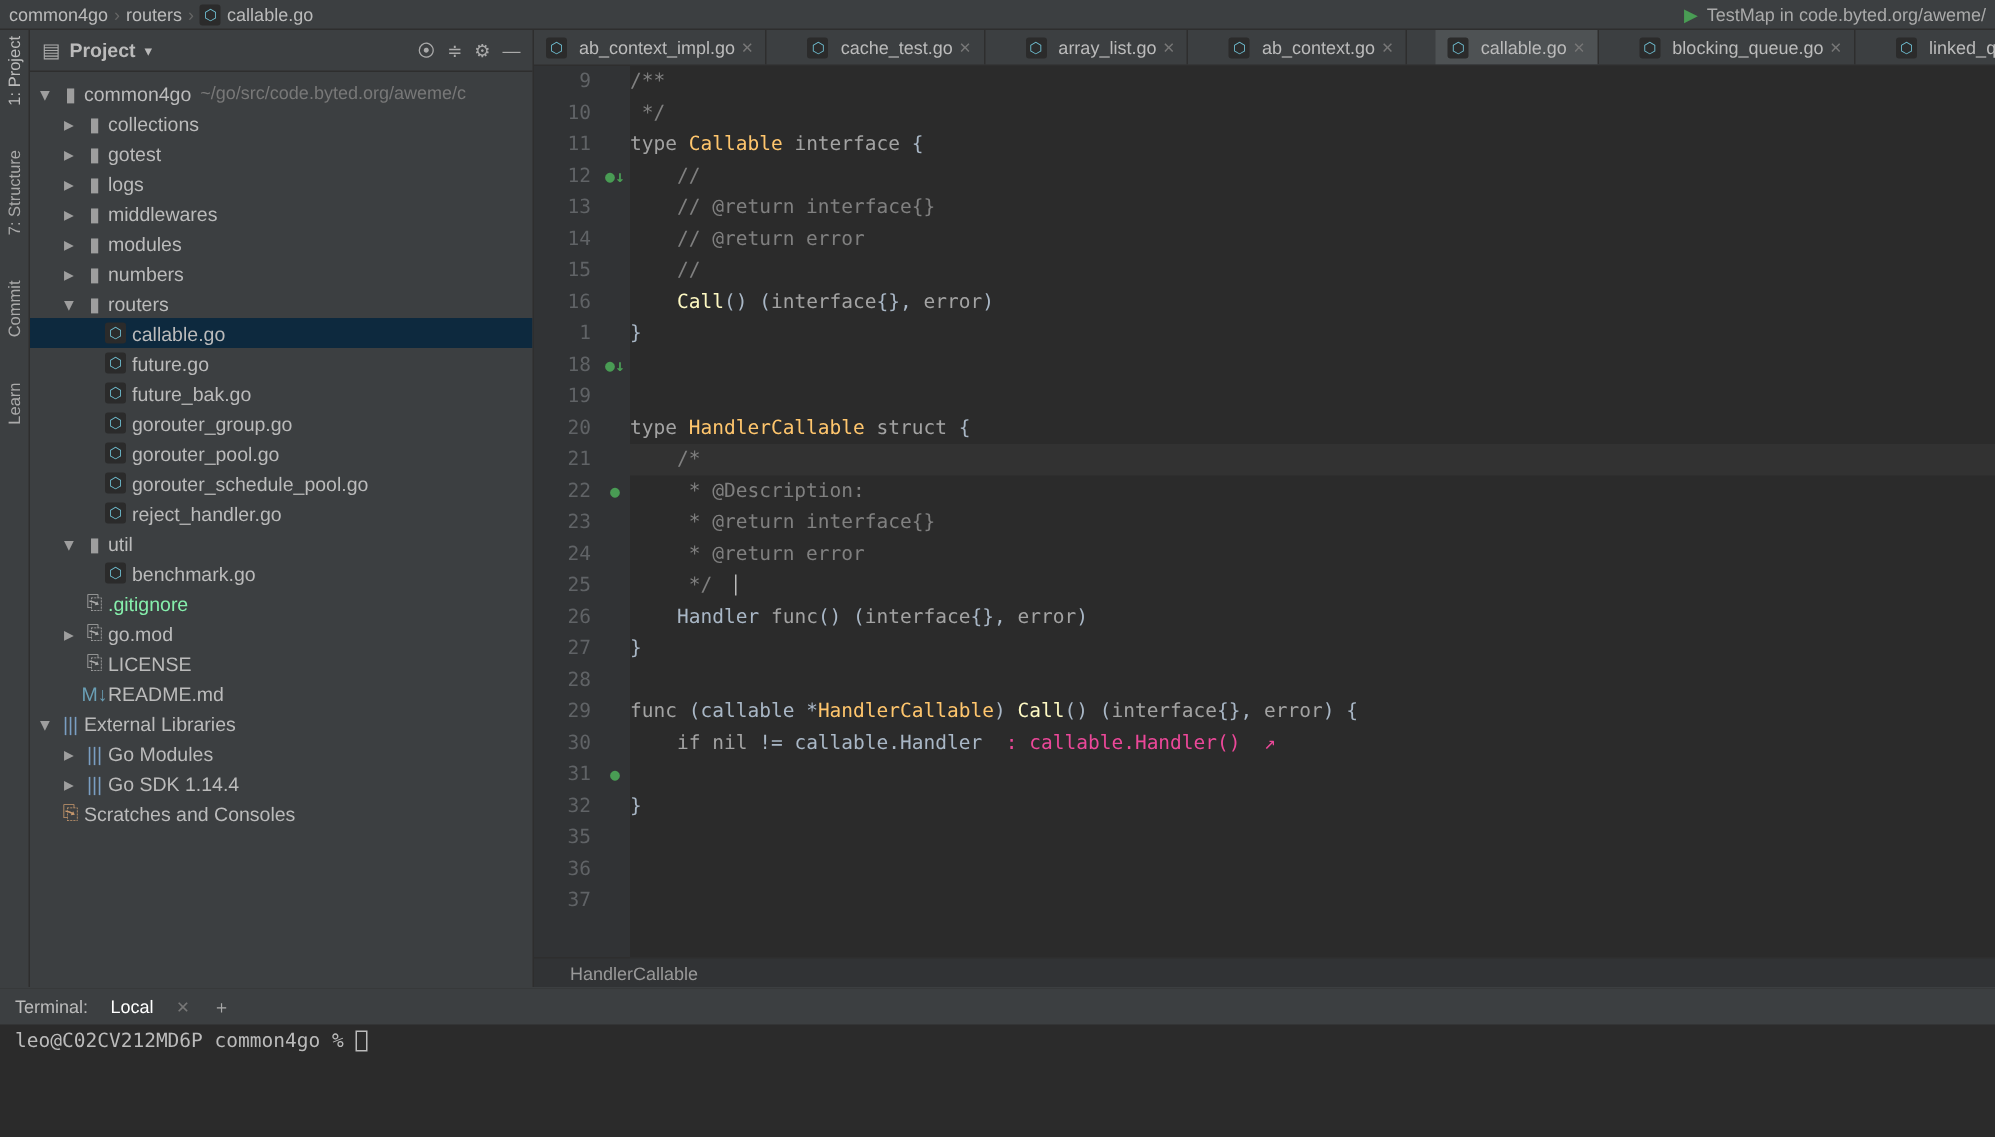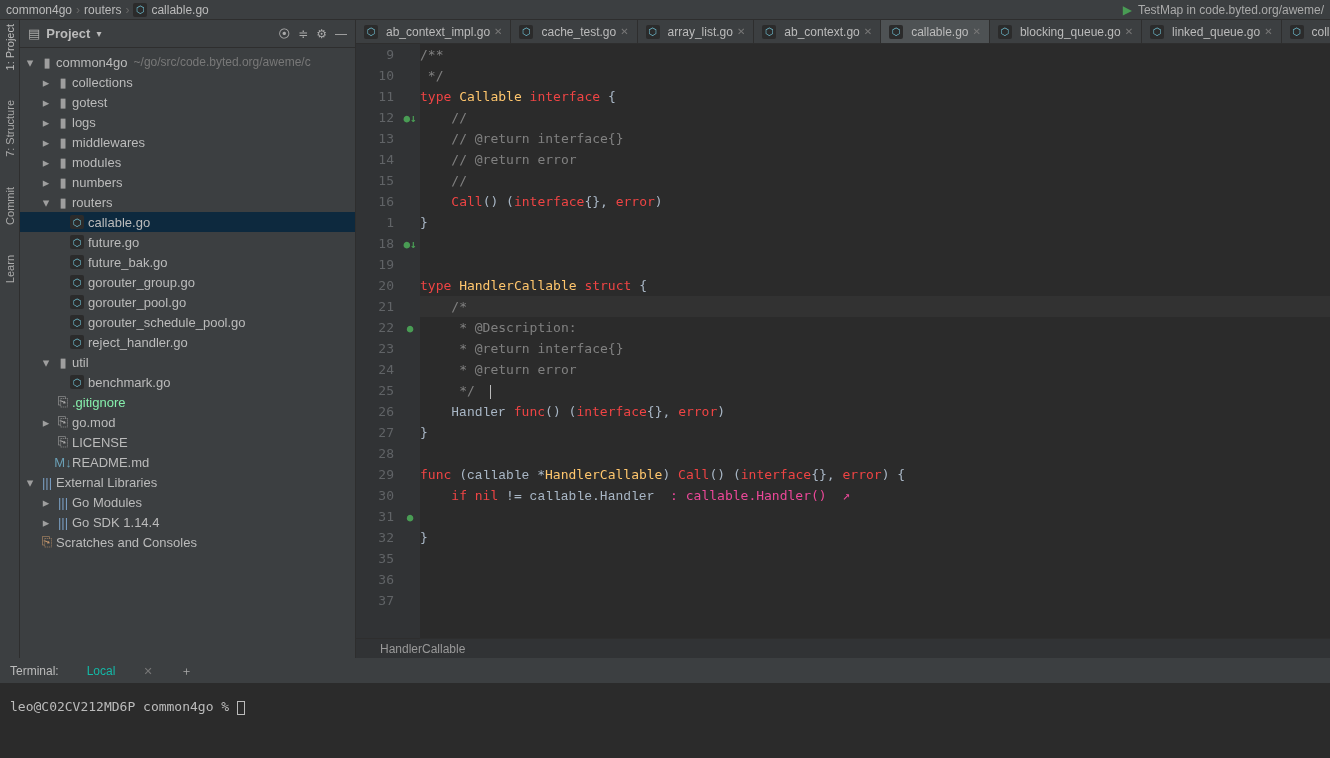--- a/index.html
+++ b/index.html
@@ -36,55 +36,55 @@
   .folder-icon { color:#9e9e9e; }
   .ignored .label { color:#86efac; }
 
   
   .lv0 { padding-left:2px; }
   .lv1 { padding-left:18px; }
   .lv2 { padding-left:34px; }
 
   
   .editor-side { flex:1; display:flex; flex-direction:column; min-width:0; }
-  .tabs-row { display:flex; height:24px; background:#3c3f41; border-bottom:1px solid #2e2e2e; overflow:hidden; }
+  .tabs-row { display:flex; height:24px; background:#3c3f41; border-bottom:1px solid #2e2e2e; overflow:hidden;gap:19px; }
   .tab { display:flex; align-items:center; padding:0 8px; gap:4px; font-size:12px; color:#bbb; border-right:1px solid #2e2e2e; cursor:pointer; }
   .tab.active { background:#4e5254; }
   .tab .close { color:#777; font-size:10px; }
 
   .editor-body { flex:1; display:flex; min-height:0; background:#2b2b2b; font-family:Menlo,Consolas,monospace; font-size:13px; }
   .gutter { width:44px; background:#313335; color:#606366; text-align:right; padding-right:6px; user-select:none; }
   .gutmark { width:20px; background:#313335; color:#606366; text-align:center; }
   .code { flex:1; overflow:auto; position:relative; }
   .code-line { height:21px; line-height:21px; white-space:pre; }
   .gutter .code-line, .gutmark .code-line { height:21px; line-height:21px; }
   .code-line.current { background:#323232; }
   .cursor-caret { display:inline-block; }
   .cursor-caret::after { content:""; display:inline-block; width:1px; height:14px; background:#bbb; vertical-align:middle; }
 
   
   .c-comm { color:#808080; }
-  .c-key  { color:#ef4444; }
+  .c-key  { color:#a3a3a3; }
   .c-type { color:#ffc66d; }
-  .c-id   { color:#a9b7c6;font-family:Liberation Mono, monospace; }
-  .c-func { color:#ef4444; }
+  .c-id   { color:#a9b7c6; }
+  .c-func { color:#fef9c3; }
   .c-op   { color:#a9b7c6; }
   .c-str  { color:#6a8759; }
   .c-hint { color:#ec4899; }
 
   .code-breadcrumb { height:20px; background:#313335; border-top:1px solid #2e2e2e; padding-left:24px; font-size:12px; color:#999; display:flex; align-items:center; }
 
   
   .terminal-panel { height:100px; background:#2b2b2b; border-top:1px solid #3c3f41; display:flex; flex-direction:column; }
-  .term-header { height:24px; background:#3c3f41; display:flex; align-items:center; padding:0 10px; gap:28px; font-size:12px; }
+  .term-header { height:24px; background:#3c3f41; display:flex; align-items:center; padding:0 10px; gap:15px; font-size:12px; }
   .term-header .lbl { color:#bbb; }
-  .term-header .tab-local { color:#14b8a6; cursor:pointer;text-align:center; }
+  .term-header .tab-local { color:#ffffff; cursor:pointer;text-align:center; }
   .term-header .close { color:#777; font-size:11px; cursor:pointer; }
   .term-header .plus { color:#aaa; cursor:pointer; }
-  .term-body { flex:1; padding:16px 10px; font-family:Menlo,Consolas,monospace; font-size:13px; color:#bbb; }
+  .term-body { flex:1; padding:4px 10px; font-family:Menlo,Consolas,monospace; font-size:13px; color:#bbb; }
   .term-cursor { display:inline-block; width:8px; height:14px; border:1px solid #bbb; vertical-align:middle; }
 
   .gm-green { color:#499c54; font-size:11px; }
   .gutmark .m { font-weight:bold; }
 </style>
 </head>
 <body>
 
 <div class="crumbs-row">
   <span>common4go</span>

